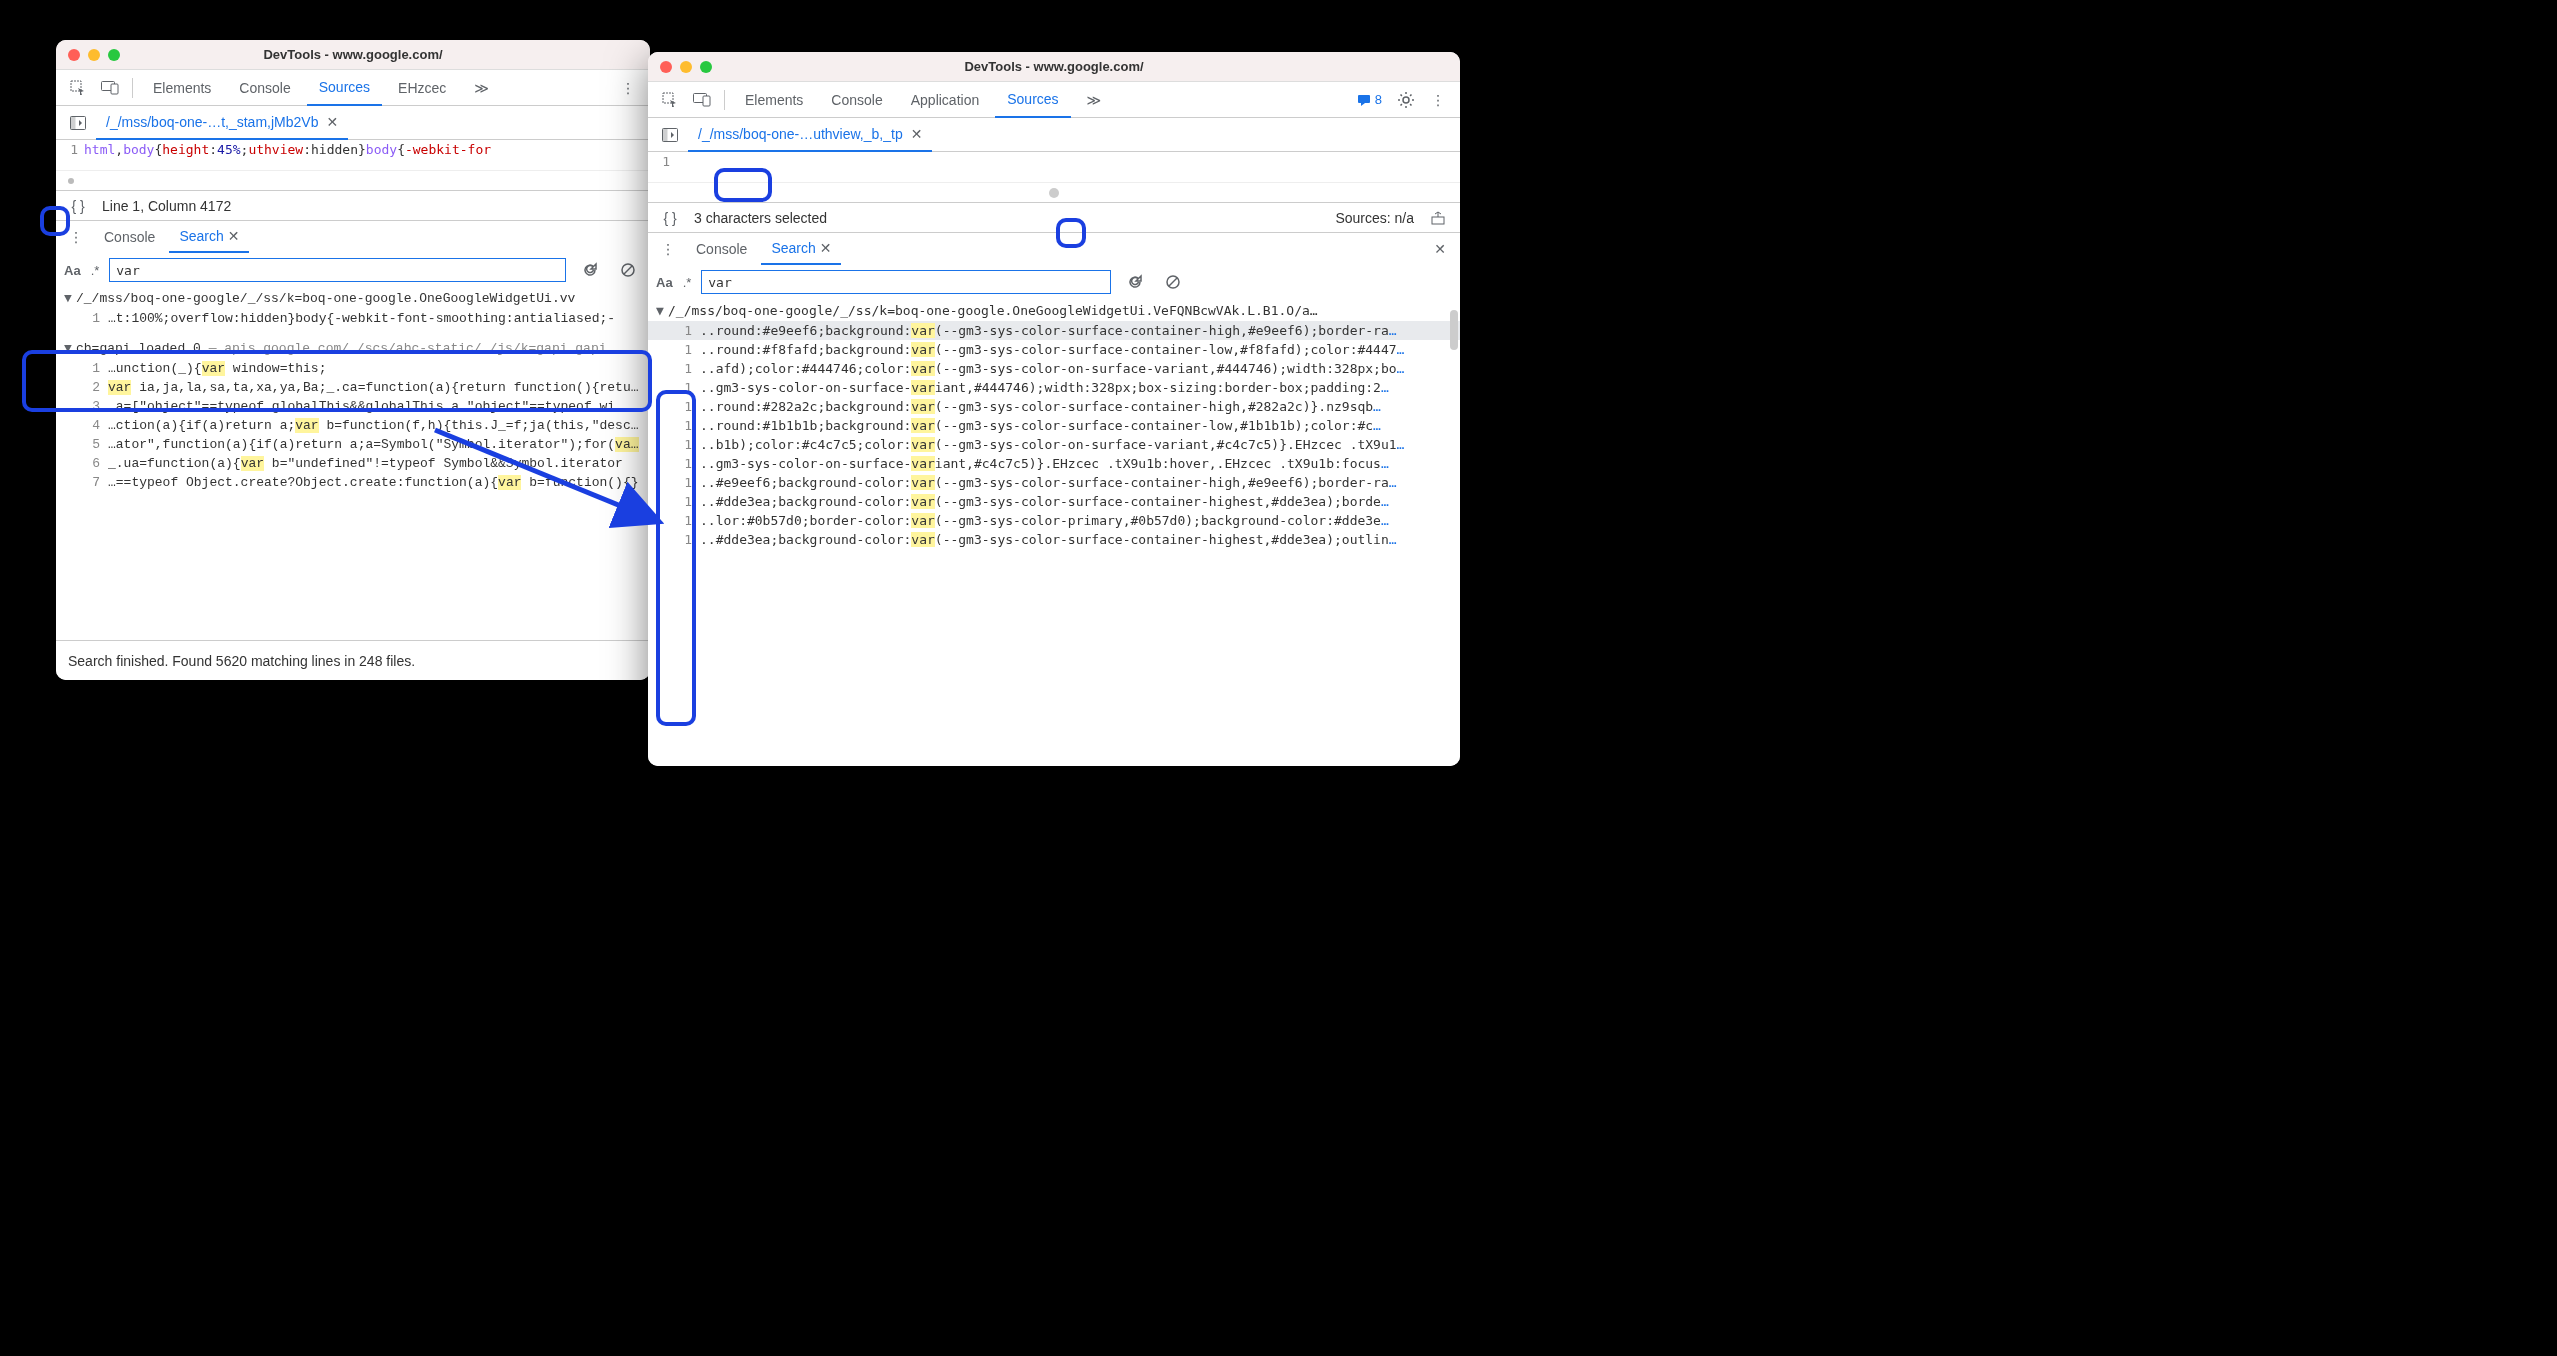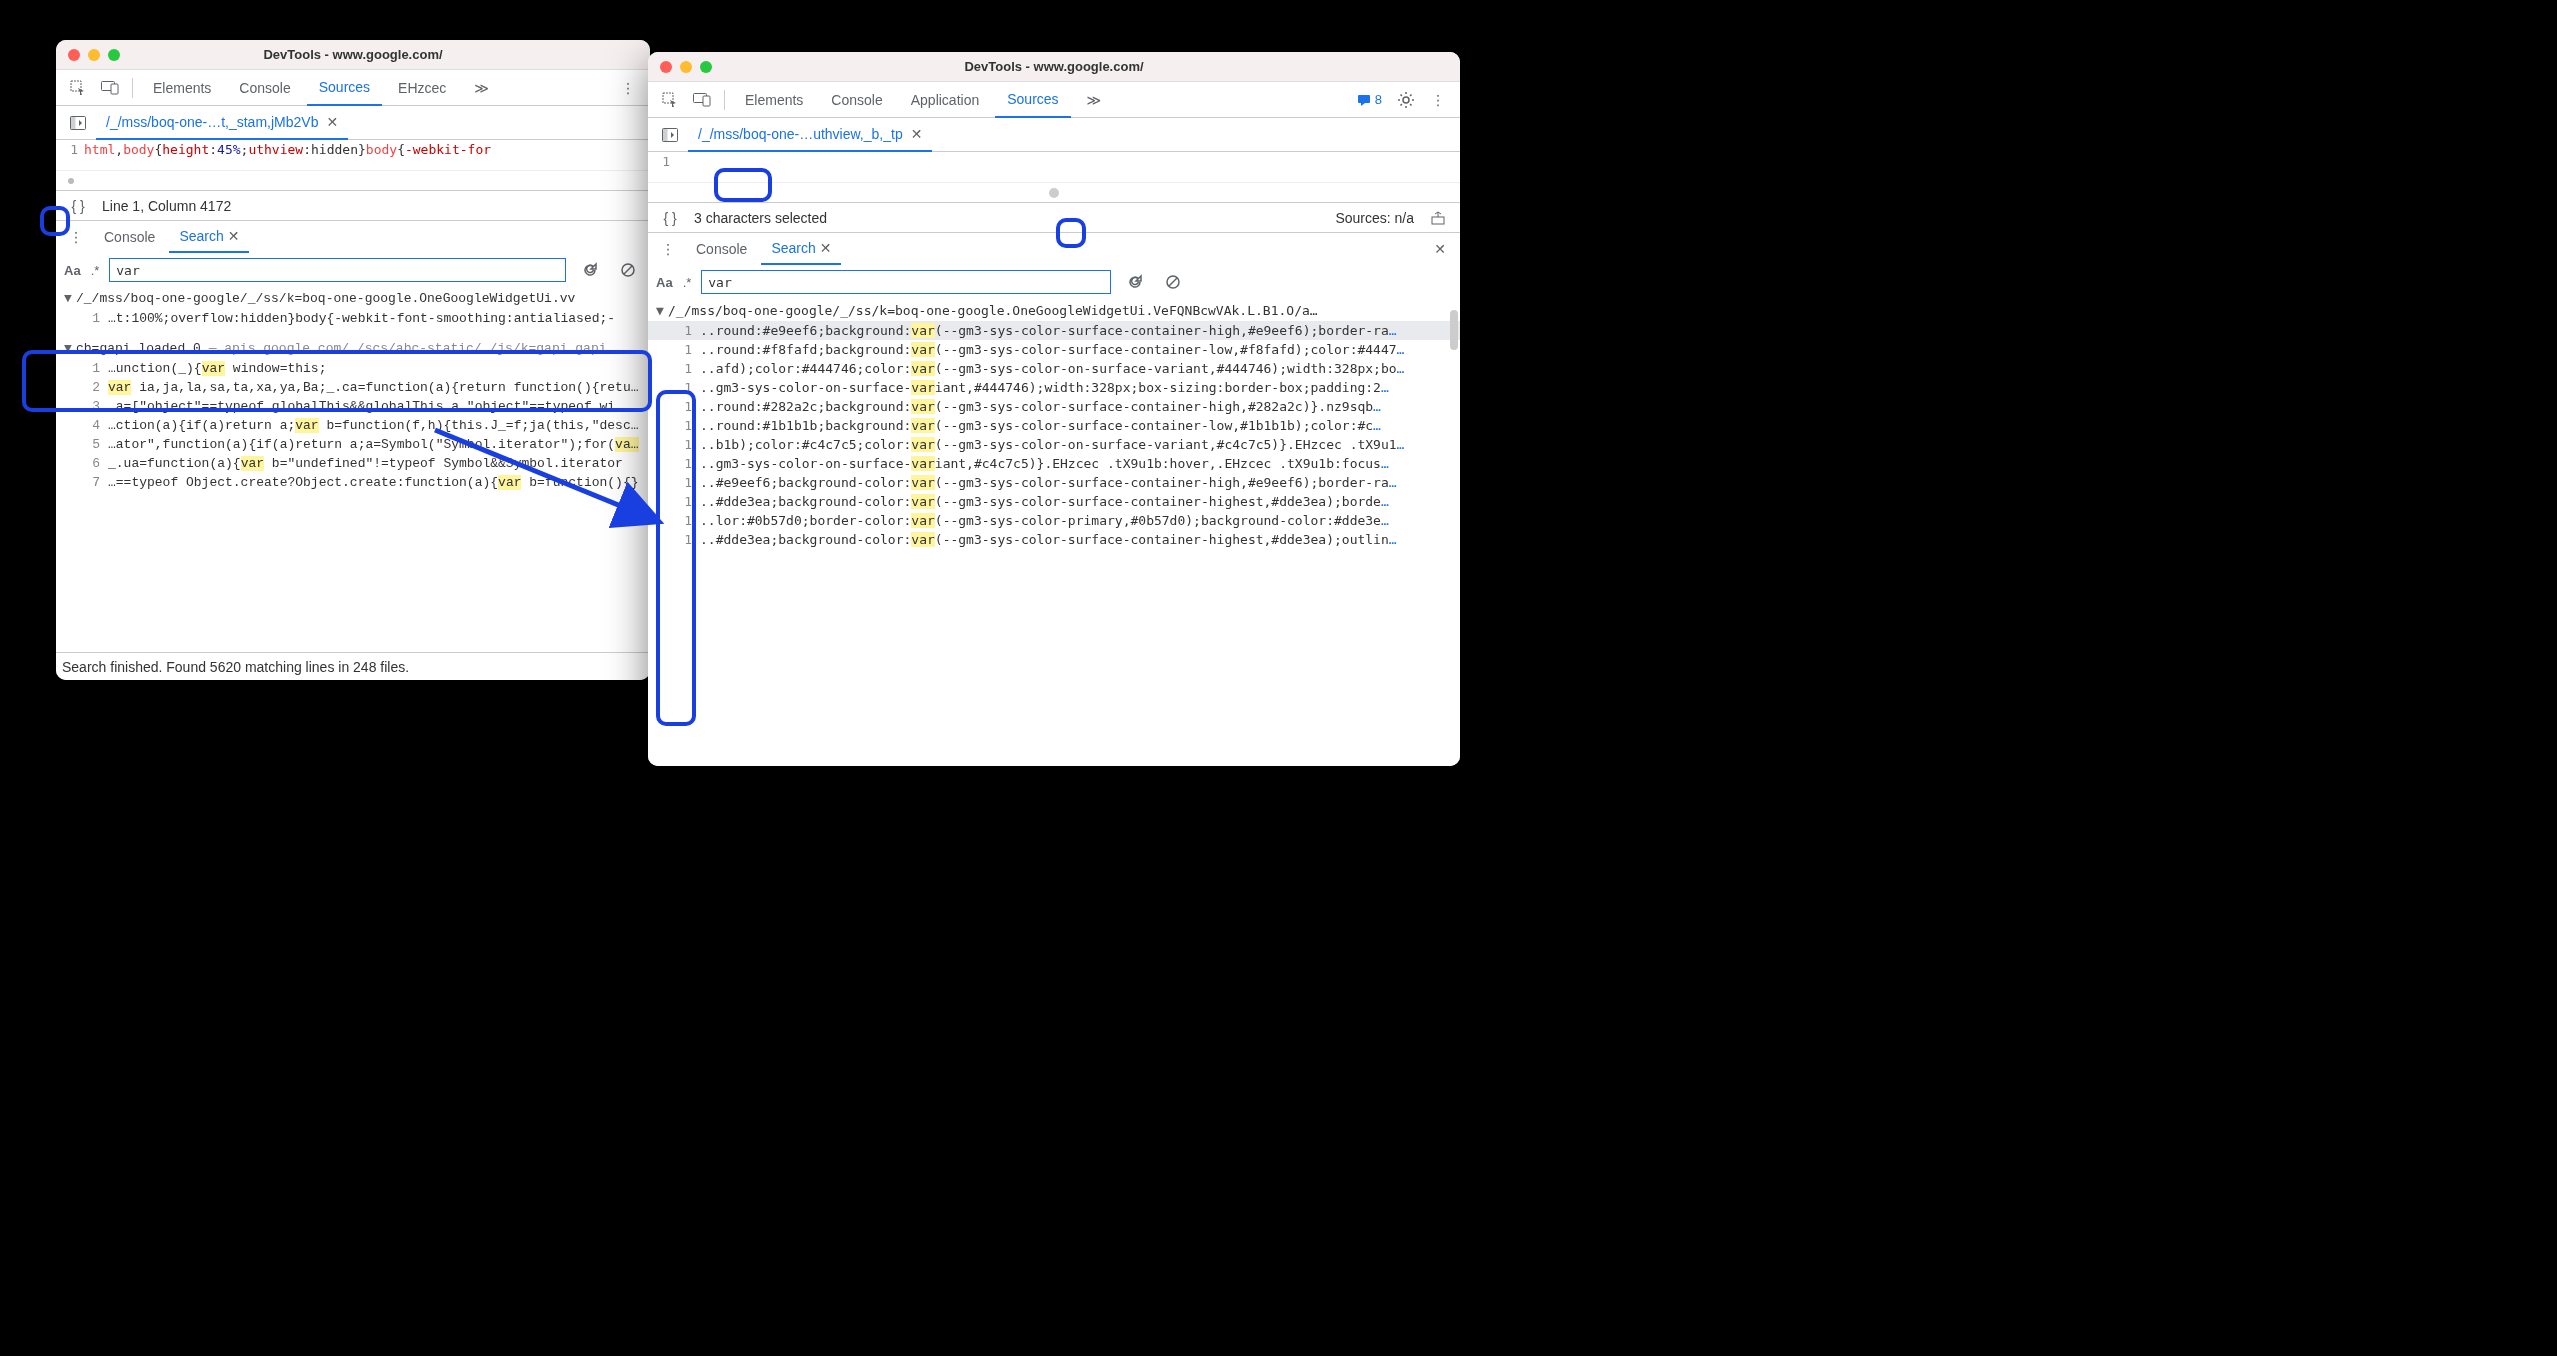--- a/index.html
+++ b/index.html
@@ -75,21 +75,21 @@
   .code-area {
     display:flex; font-family: Menlo, Consolas, monospace; font-size:13px;
     background:#fff;
     overflow:hidden;
   }
   .gutter {
     width: 28px; text-align:right; padding-right:6px; color:#888; background:#fff;
     flex-shrink:0;
   }
   .code-line { white-space: pre; line-height: 20px; }
-  .tok-tag { color:#ef4444;text-align:center; }
+  .tok-tag { color:#8b5cf6;text-align:center; }
   .tok-prop { color:#c80000; }
   .tok-num { color:#1a1aa6; }
   .tok-var { color: #994500; }
   .color-swatch {
     display:inline-block; width:12px; height:12px; border:1px solid #999;
     vertical-align:middle; margin-right:2px;
   }
 
   .minimap-row {
     height: 20px; display:flex; align-items:center; padding:0 8px;
@@ -131,21 +131,21 @@
     display:flex; padding:2px 8px 2px 20px; cursor:pointer; white-space:nowrap;
     overflow:hidden;
   }
   .result-row .ln { width:24px; text-align:right; color:#888; flex-shrink:0; margin-right:8px; }
   .result-row .txt { overflow:hidden; text-overflow:ellipsis; color:#333; }
   .result-row .txt .ell { color:#1a73e8; }
   .result-row.sel { background:#e8eaed; }
   .hl { background:#fff59d; }
 
   .footer {
-    height:28px; display:flex; align-items:center; padding:0 6px;
+    height:40px; display:flex; align-items:center; padding:0 12px;
     border-top:1px solid #ccc; font-size:14px; color:#333; background:#fff;
   }
 
   
   .anno {
     position:absolute; border:4px solid #1a3fe0; border-radius:10px;
     pointer-events:none;
   }
   .arrow {
     position:absolute; pointer-events:none;

